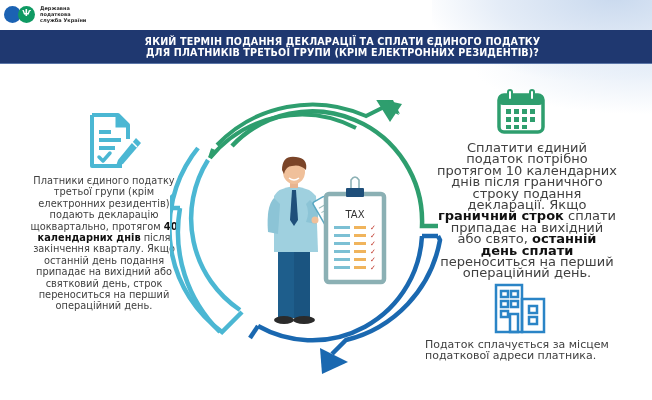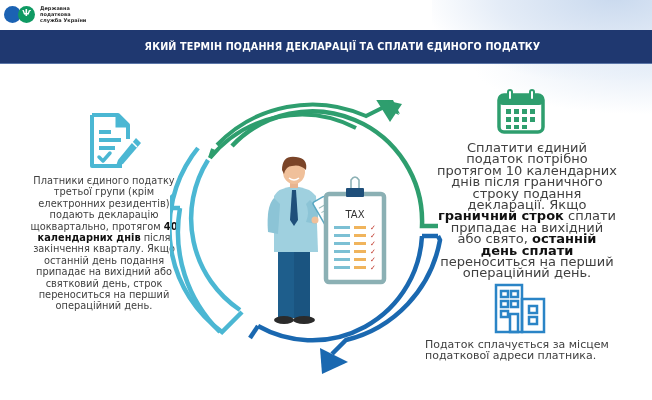--- a/index.html
+++ b/index.html
@@ -182,20 +182,21 @@
   </div>
   <div class="logo-text">
     <div>Державна</div>
     <div>податкова</div>
     <div>служба України</div>
   </div>
 </div>
 
 <div class="banner">
   <div class="banner-line">ЯКИЙ ТЕРМІН ПОДАННЯ ДЕКЛАРАЦІЇ ТА СПЛАТИ ЄДИНОГО ПОДАТКУ</div>
+  <div class="banner-line">ДЛЯ ПЛАТНИКІВ ТРЕТЬОЇ ГРУПИ (КРІМ ЕЛЕКТРОННИХ РЕЗИДЕНТІВ)?</div>
 </div>
 
 <svg class="icon-doc" viewBox="0 0 62 58">
   <path d="M10 3 H36 L46 13 V27" fill="none" stroke="#4bb7d3" stroke-width="4" stroke-linejoin="round"></path>
   <path d="M10 3 V54 H40" fill="none" stroke="#4bb7d3" stroke-width="4" stroke-linejoin="round"></path>
   <path d="M35 3 V14 H46" fill="#4bb7d3" stroke="#4bb7d3" stroke-width="3"></path>
   <rect x="17" y="18" width="12" height="4" fill="#4bb7d3"></rect>
   <rect x="17" y="26" width="22" height="4" fill="#4bb7d3"></rect>
   <rect x="17" y="34" width="16" height="4" fill="#4bb7d3"></rect>
   <path d="M17 45 L21 49 L28 41" fill="none" stroke="#4bb7d3" stroke-width="3.5" stroke-linecap="round" stroke-linejoin="round"></path>

